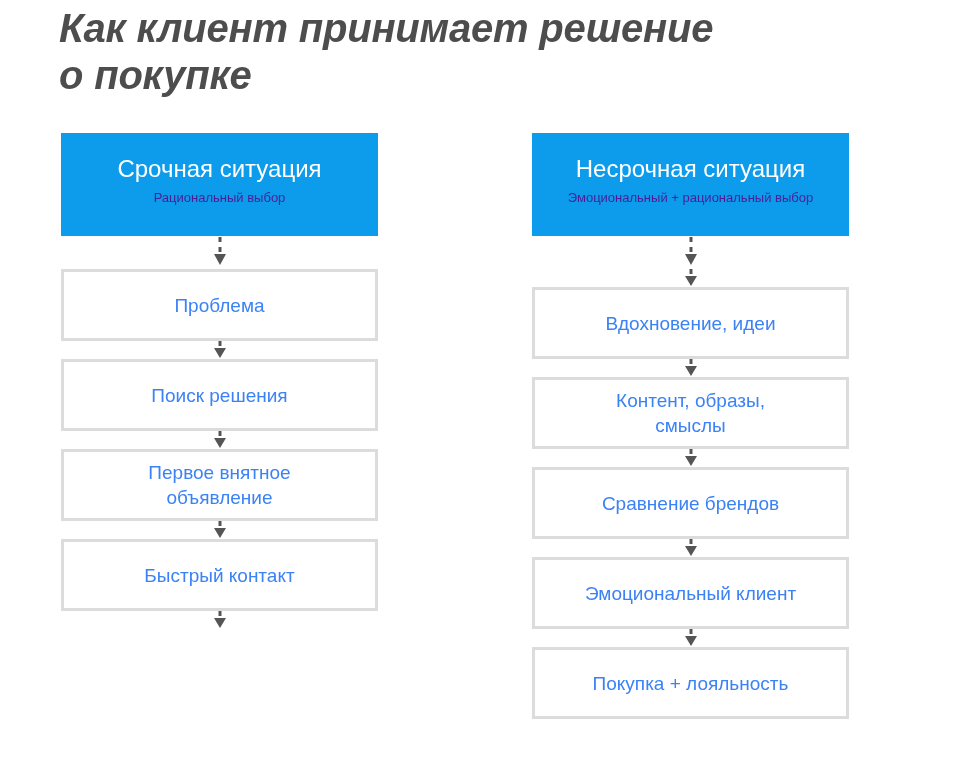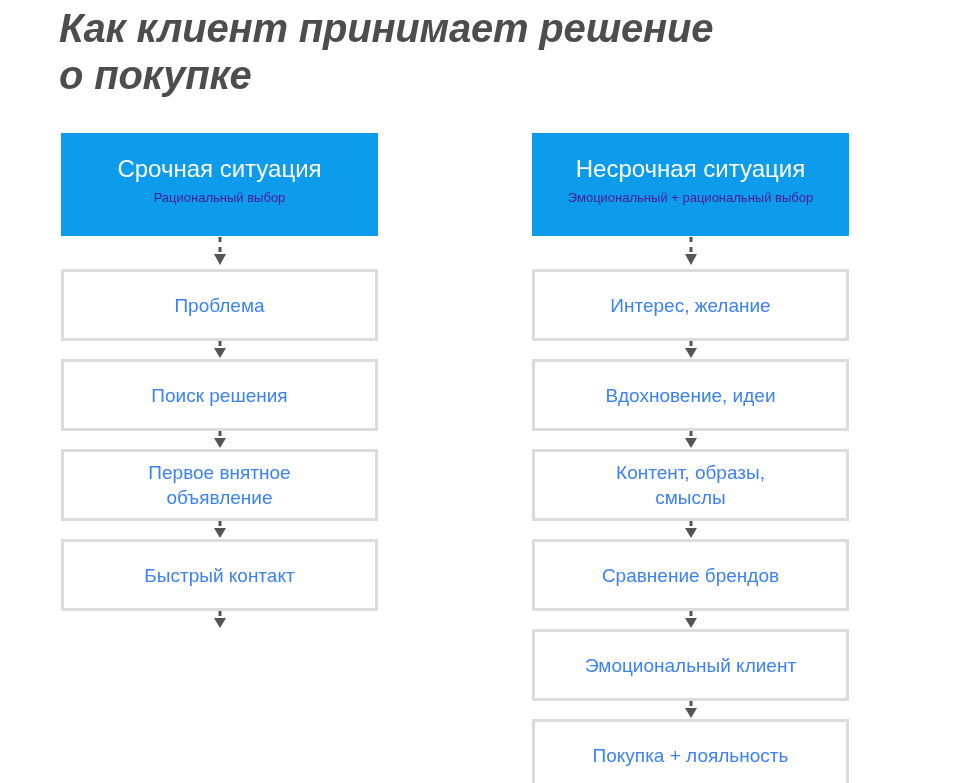--- a/index.html
+++ b/index.html
@@ -177,23 +177,20 @@
     <div class="header-subtitle">Эмоциональный + рациональный выбор</div>
   </div>
 
   <div class="arrow arrow-long">
     <svg width="14" height="33" viewBox="0 0 14 33" aria-hidden="true">
       <line x1="7" y1="1" x2="7" y2="19" stroke="#555555" stroke-width="3" stroke-dasharray="5,5"></line>
       <polygon points="1,18 13,18 7,29" fill="#555555"></polygon>
     </svg>
   </div>
 
-  <div class="step-box">
-    <div class="step-label">Интерес, желание</div>
-  </div>
 
   <div class="arrow arrow-short">
     <svg width="14" height="18" viewBox="0 0 14 18" aria-hidden="true">
       <line x1="7" y1="0" x2="7" y2="5" stroke="#555555" stroke-width="3"></line>
       <polygon points="1,7 13,7 7,17" fill="#555555"></polygon>
     </svg>
   </div>
 
   <div class="step-box">
     <div class="step-label">Вдохновение, идеи</div>

